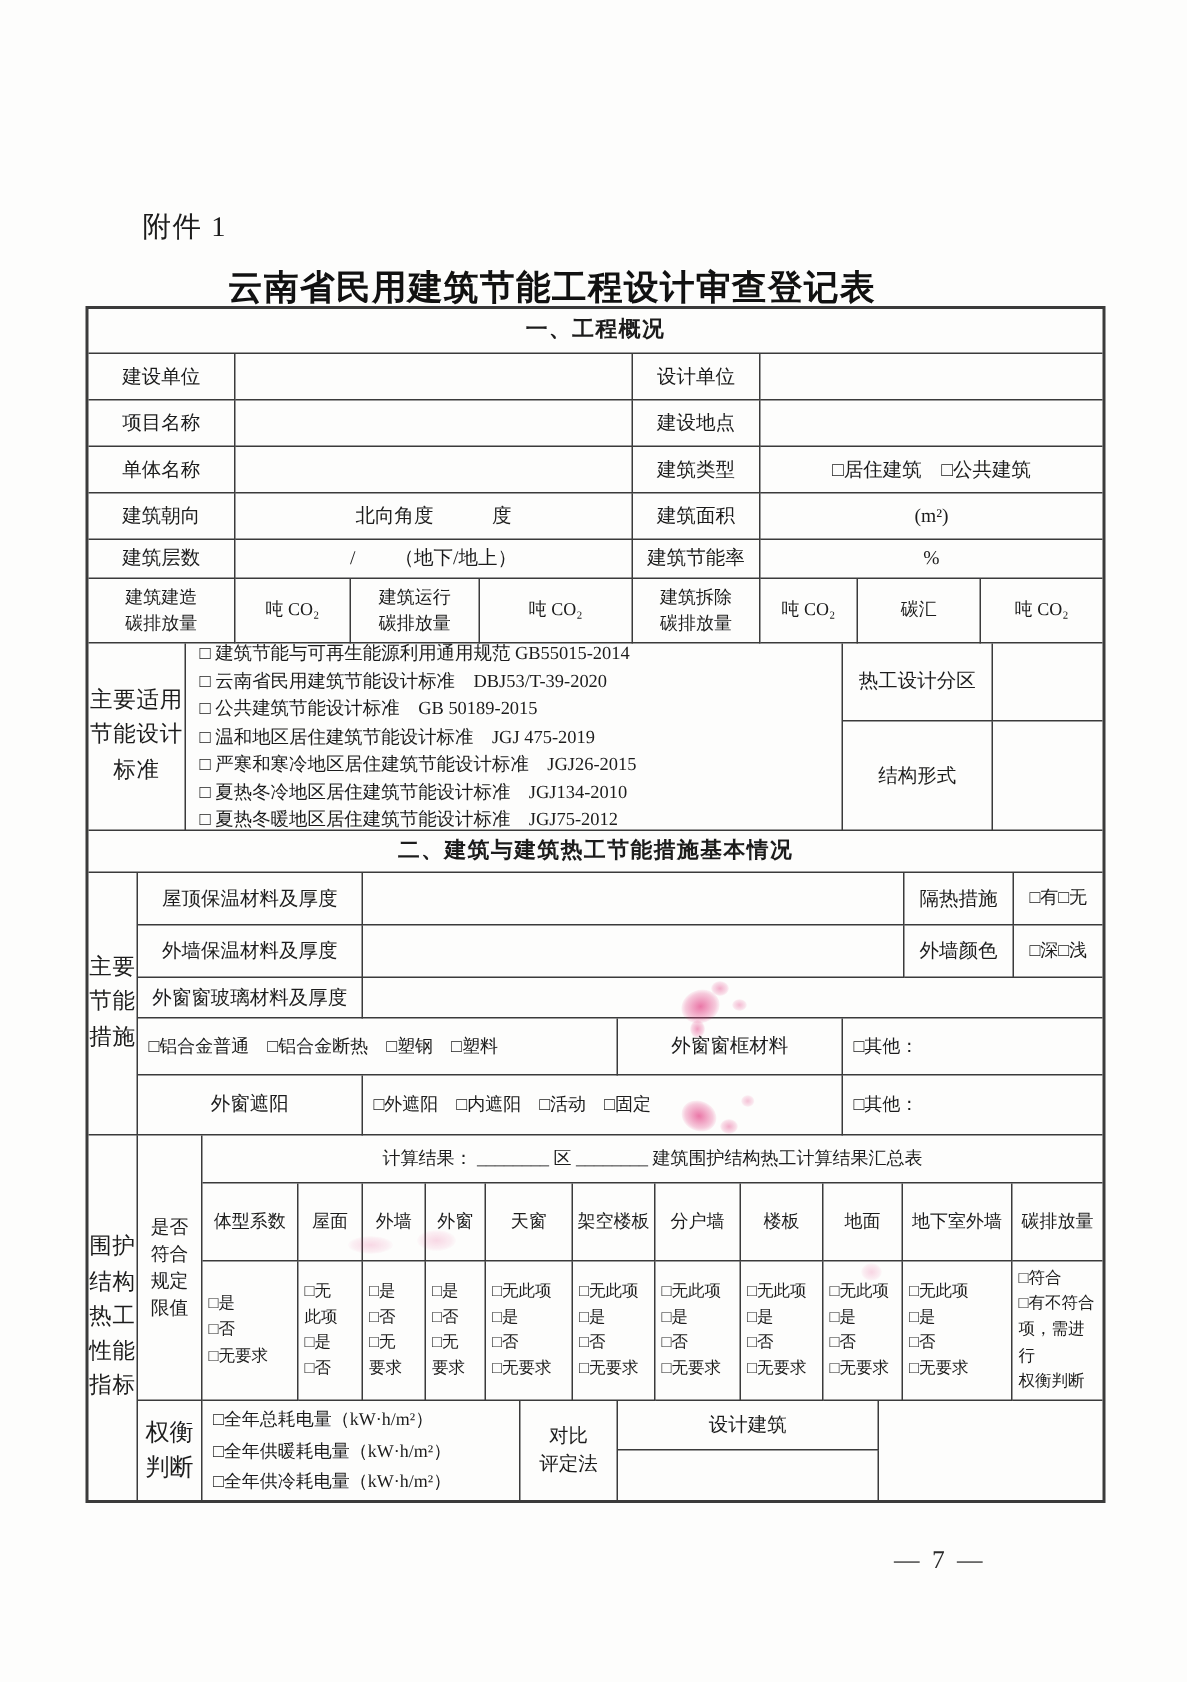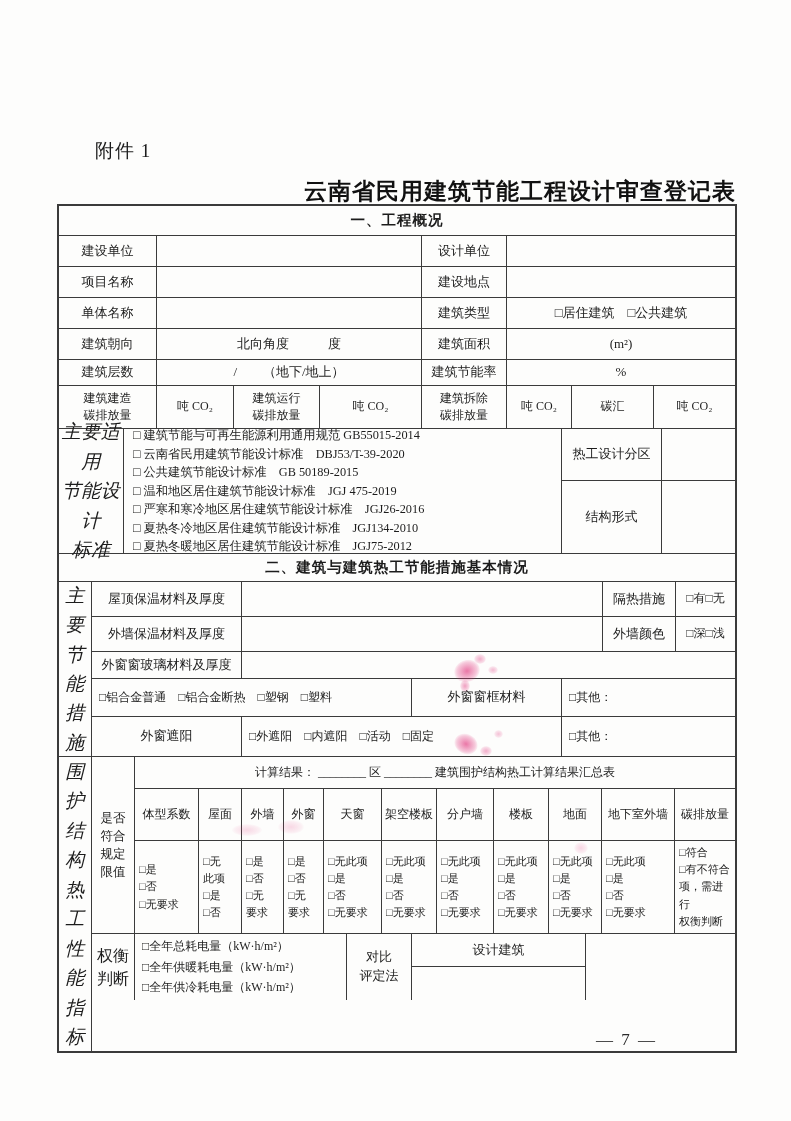--- a/index.html
+++ b/index.html
@@ -4,21 +4,21 @@
 <style>
   html,body{margin:0;padding:0;}
   body{
     width:791px;height:1121px;position:relative;
     background:#fdfdfc;
     font-family:"Liberation Serif","DejaVu Serif",serif;
     color:#1c1c1c;
     overflow:hidden;
   }
   .attachment{position:absolute;left:95px;top:138px;font-size:19px;letter-spacing:1px;}
-  .title{position:absolute;left:0;right:55px;top:176px;text-align:right;
+  .title{position:absolute;left:0;right:55px;top:176px;text-align:center;
     font-family:"Liberation Sans","DejaVu Sans",sans-serif;
     font-weight:bold;font-size:23px;letter-spacing:1px;color:#111;}
   .formtable{position:absolute;left:57px;top:204px;width:680px;
     border:2px solid #3b3b3b;box-sizing:border-box;display:flex;flex-direction:column;
     background:transparent;}
   .row{display:flex;flex-direction:row;align-items:stretch;}
   .col{display:flex;flex-direction:column;flex:1;min-width:0;}
   .cell{
     border-right:1px solid #3b3b3b;border-bottom:1px solid #3b3b3b;
     box-sizing:border-box;display:flex;align-items:center;justify-content:center;
@@ -26,21 +26,21 @@
   }
   .nr{border-right:none;}
   .nb{border-bottom:none;}
   .fx{flex:1;}
   .sec{font-weight:bold;font-size:14.5px;letter-spacing:1px;}
   .pre{white-space:pre-line;}
   .left{justify-content:flex-start;text-align:left;padding-left:7px;padding-right:4px;}
   .small{font-size:12px;}
   .stdlist{flex-direction:column;align-items:flex-start;justify-content:center;
     padding-left:9px;font-size:12.3px;line-height:1.5;text-align:left;}
-  .vlab{font-size:19px;line-height:1.55;letter-spacing:0.5px;font-style:italic;}
+  .vlab{font-size:15px;line-height:1.55;letter-spacing:0.5px;}
   .opt{align-items:center;justify-content:flex-start;text-align:left;
     padding-left:4px;padding-right:2px;font-size:11px;line-height:1.55;}
   .pagenum{position:absolute;left:596px;top:1030px;font-size:17px;letter-spacing:2px;color:#2a2a2a;}
   .ink{position:absolute;pointer-events:none;}
   .ink b{position:absolute;border-radius:50%;
     background:radial-gradient(ellipse at center, rgba(224,48,122,.65) 0%, rgba(224,48,122,.25) 55%, transparent 75%);}
 </style>
 </head>
 <body>
 
@@ -104,21 +104,21 @@
 
   <div class="row" style="height:125px">
     <div class="cell pre vlab" style="flex:0 0 65px">主要适用
 节能设计
 标准</div>
     <div class="cell stdlist" style="flex:0 0 438px">
       <div>□  建筑节能与可再生能源利用通用规范 GB55015-2014</div>
       <div>□  云南省民用建筑节能设计标准　DBJ53/T-39-2020</div>
       <div>□  公共建筑节能设计标准　GB 50189-2015</div>
       <div>□  温和地区居住建筑节能设计标准　JGJ 475-2019</div>
-      <div>□  严寒和寒冷地区居住建筑节能设计标准　JGJ26-2016</div>
+      <div>□  严寒和寒冷地区居住建筑节能设计标准　JGJ26-2015</div>
       <div>□  夏热冬冷地区居住建筑节能设计标准　JGJ134-2010</div>
       <div>□  夏热冬暖地区居住建筑节能设计标准　JGJ75-2012</div>
     </div>
     <div class="col nr">
       <div class="row" style="height:52px">
         <div class="cell" style="flex:0 0 100px">热工设计分区</div>
         <div class="cell nr fx"></div>
       </div>
       <div class="row fx">
         <div class="cell" style="flex:0 0 100px">结构形式</div>

